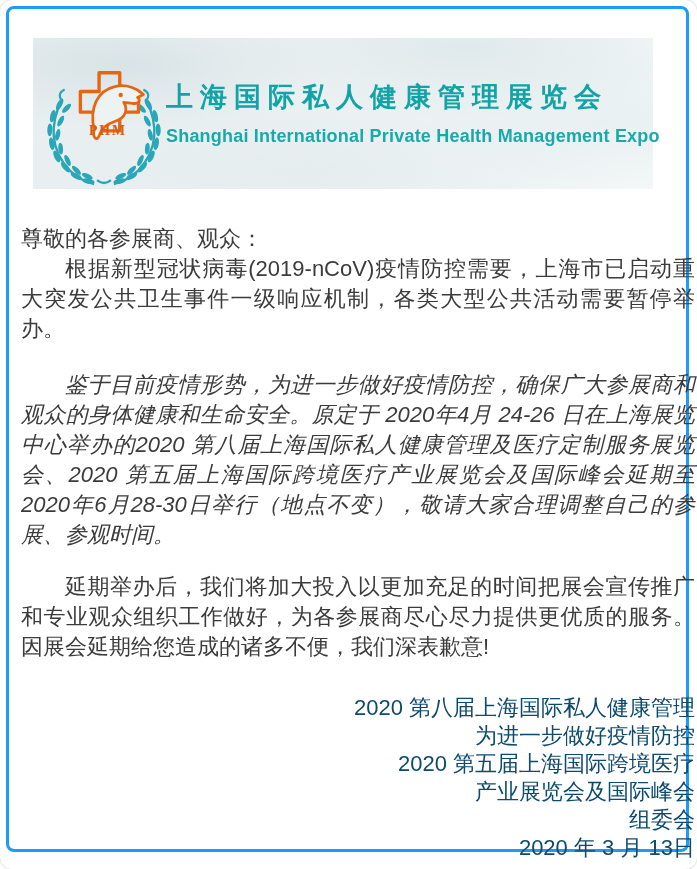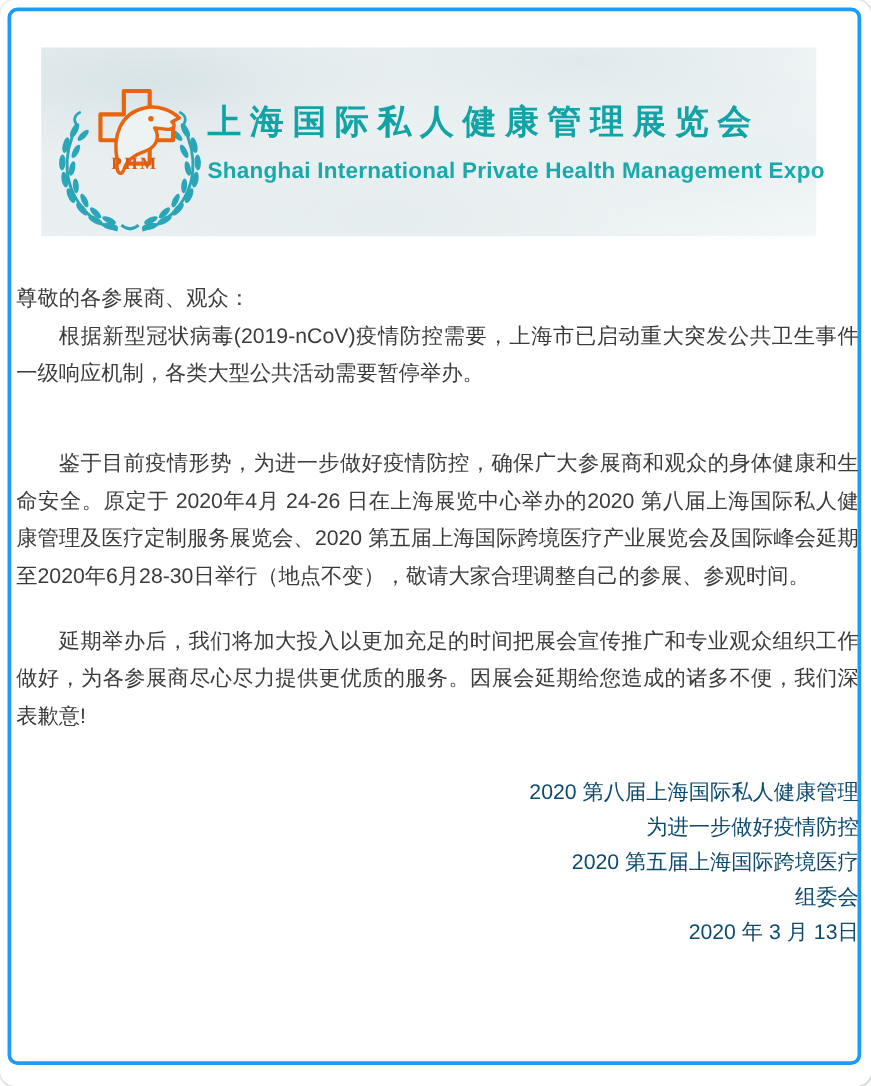--- a/index.html
+++ b/index.html
@@ -34,27 +34,27 @@
     font-size:27px; font-weight:bold; letter-spacing:7px; line-height:30px;
     color:#12a3a6; white-space:nowrap;
   }
   .title-en {
     margin-top:14px; font-size:18px; font-weight:700; letter-spacing:0.2px;
     color:#1aa9ab; white-space:nowrap;
   }
 
   
   .content {
-    position:absolute; left:4px; top:215px; width:674px;
-    font-size:17px; line-height:30px; color:#3b3b3b;
+    position:absolute; left:12px; top:215px; width:674px;
+    font-size:22px; line-height:30px; color:#3b3b3b;
   }
   .greeting { text-align:left; }
   .para { text-indent:2em; text-align:justify; }
   .para-1 { }
-  .para-2 { margin-top:42px; }
+  .para-2 { margin-top:26px;font-style:italic; }
   .para-3 { margin-top:22px; }
   .para-4 { margin-top:7px; }
 
   .signature { margin-top:32px; text-align:right; line-height:28px; color:#0c4a6e; }
 
   svg text { font-family:"Liberation Serif", serif; }
 </style>
 </head>
 <body>
 
@@ -125,19 +125,20 @@
       <div class="greeting">尊敬的各参展商、观众：</div>
 
       <p class="para para-1">根据新型冠状病毒(2019-nCoV)疫情防控需要，上海市已启动重大突发公共卫生事件一级响应机制，各类大型公共活动需要暂停举办。</p>
       <p class="para para-2">鉴于目前疫情形势，为进一步做好疫情防控，确保广大参展商和观众的身体健康和生命安全。原定于 2020年4月 24-26 日在上海展览中心举办的2020 第八届上海国际私人健康管理及医疗定制服务展览会、2020 第五届上海国际跨境医疗产业展览会及国际峰会延期至2020年6月28-30日举行（地点不变），敬请大家合理调整自己的参展、参观时间。</p>
       <p class="para para-3">延期举办后，我们将加大投入以更加充足的时间把展会宣传推广和专业观众组织工作做好，为各参展商尽心尽力提供更优质的服务。因展会延期给您造成的诸多不便，我们深表歉意!</p>
 
       <div class="signature">
         <div>2020 第八届上海国际私人健康管理</div>
         <div>为进一步做好疫情防控</div>
         <div>2020 第五届上海国际跨境医疗</div>
+        <div>产业展览会及国际峰会</div>
         <div>组委会</div>
         <div>2020 年 3 月 13日</div>
       </div>
     </div>
 
   </div>
 </div>
 
 </body></html>

